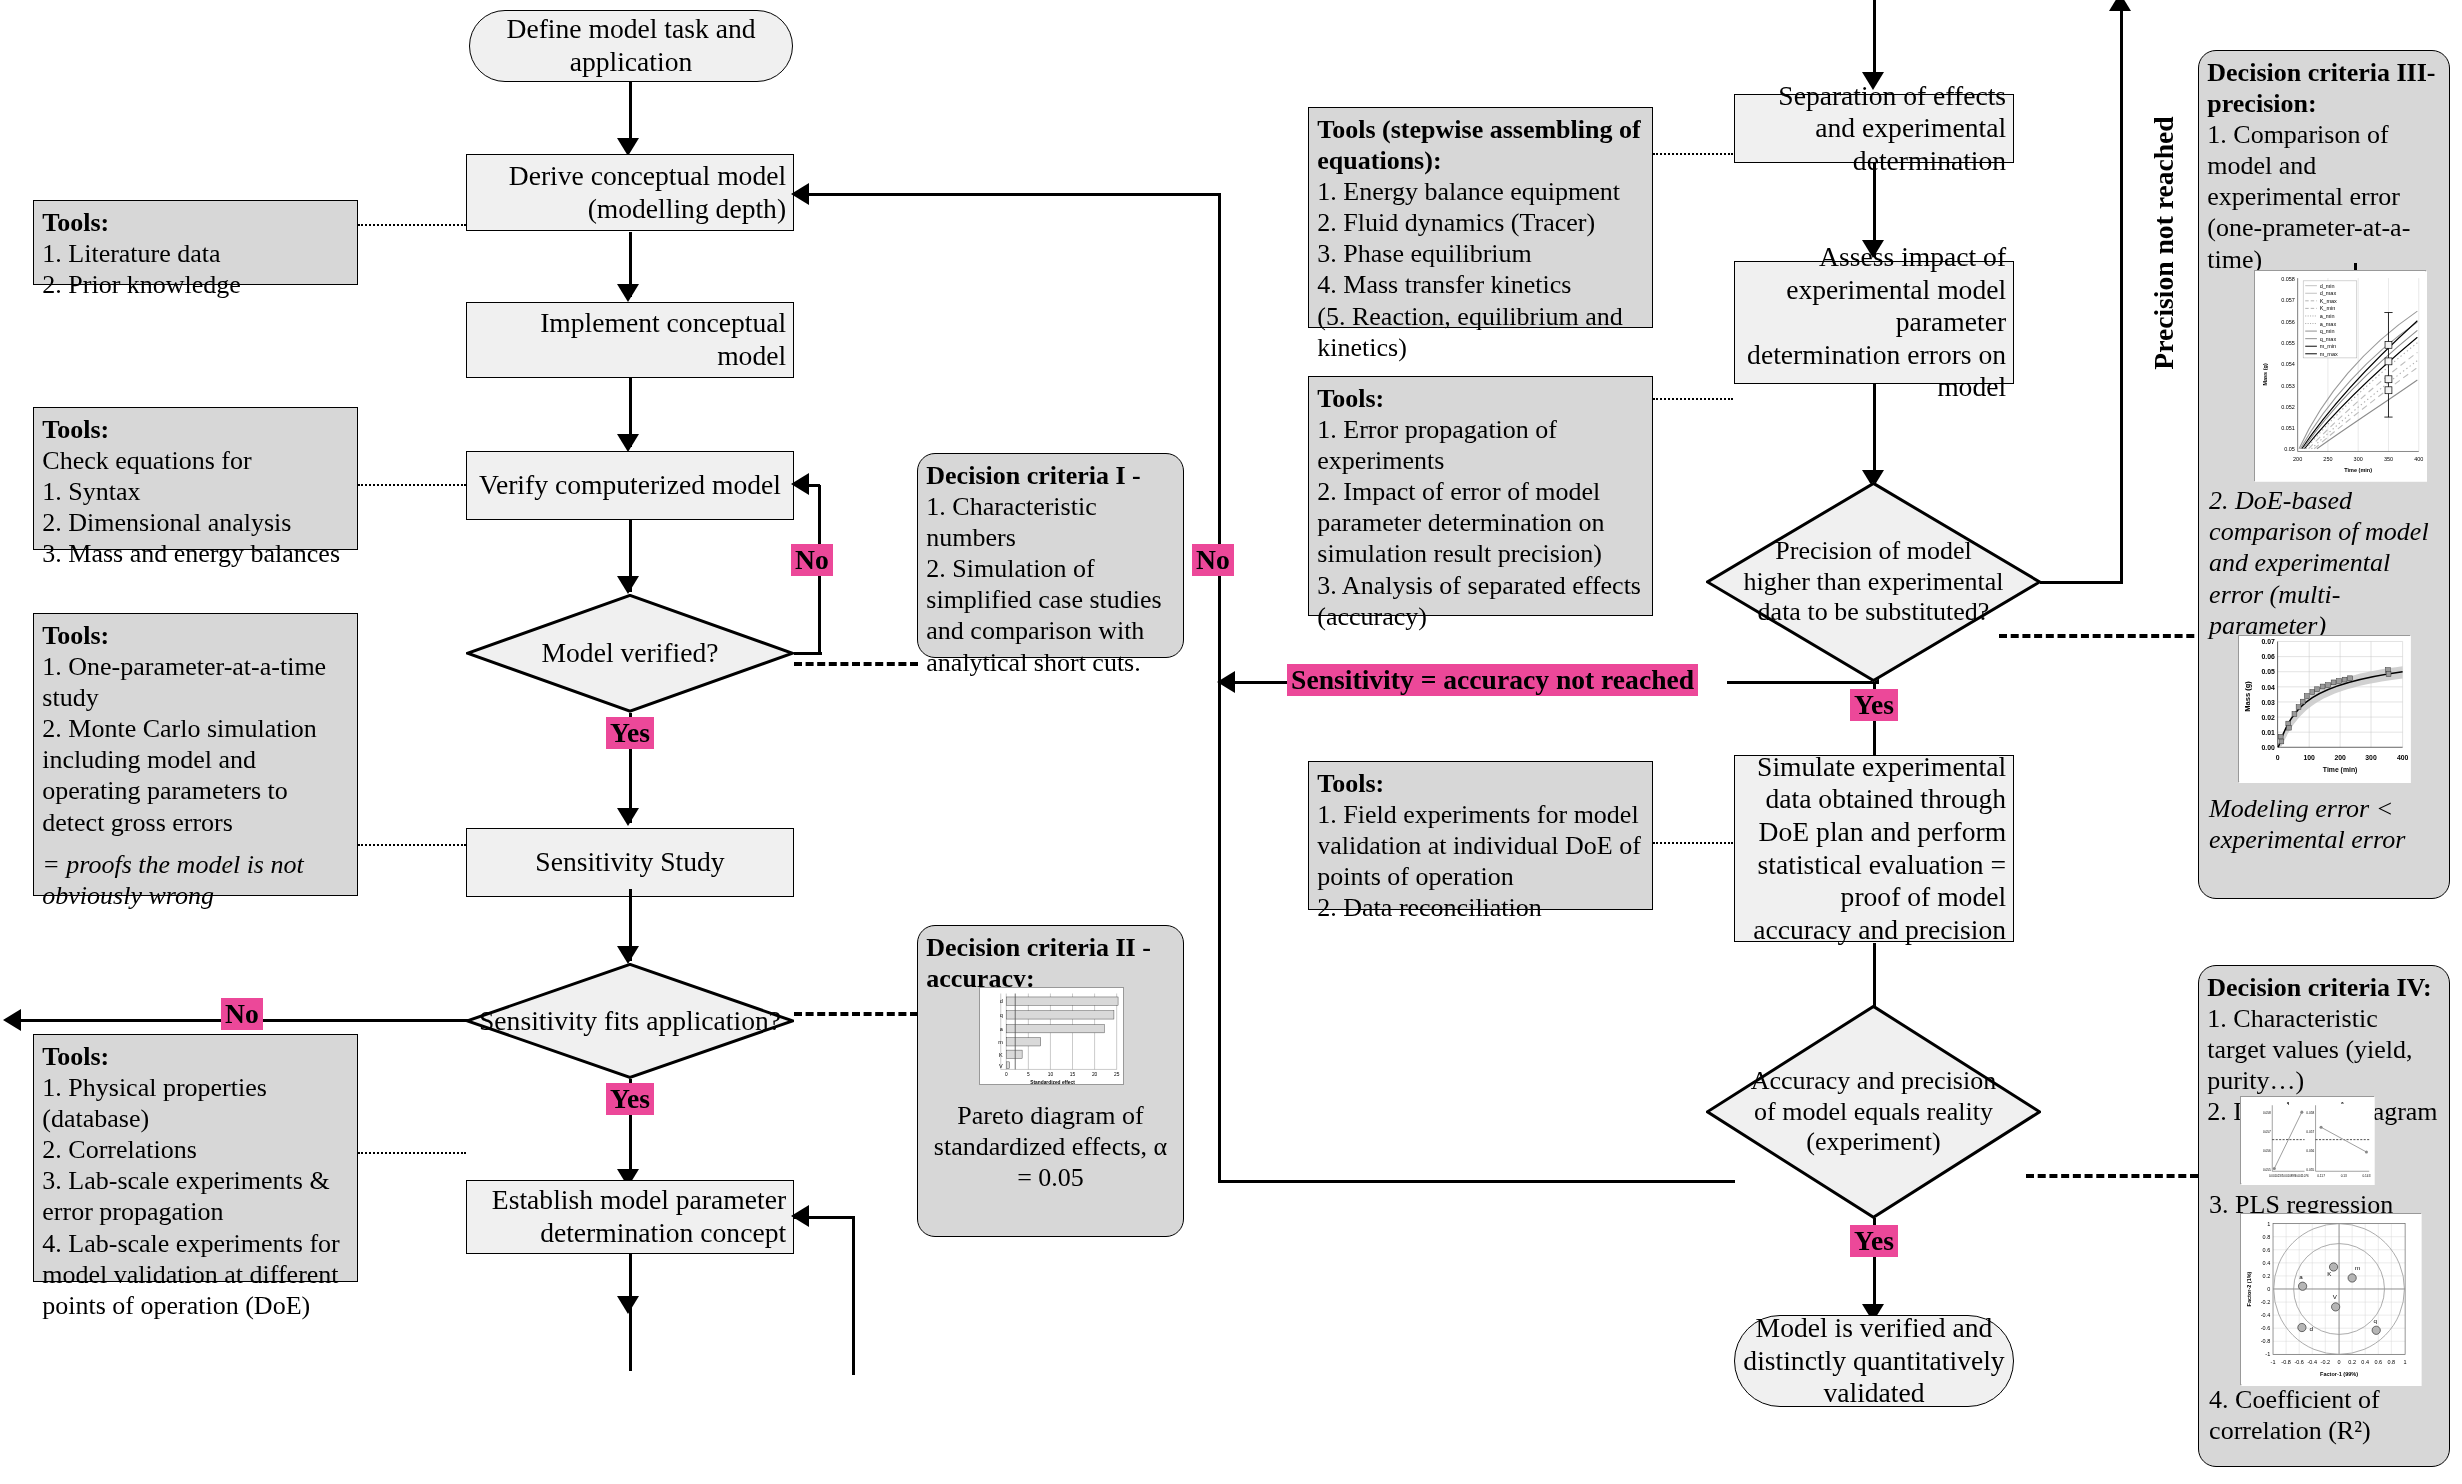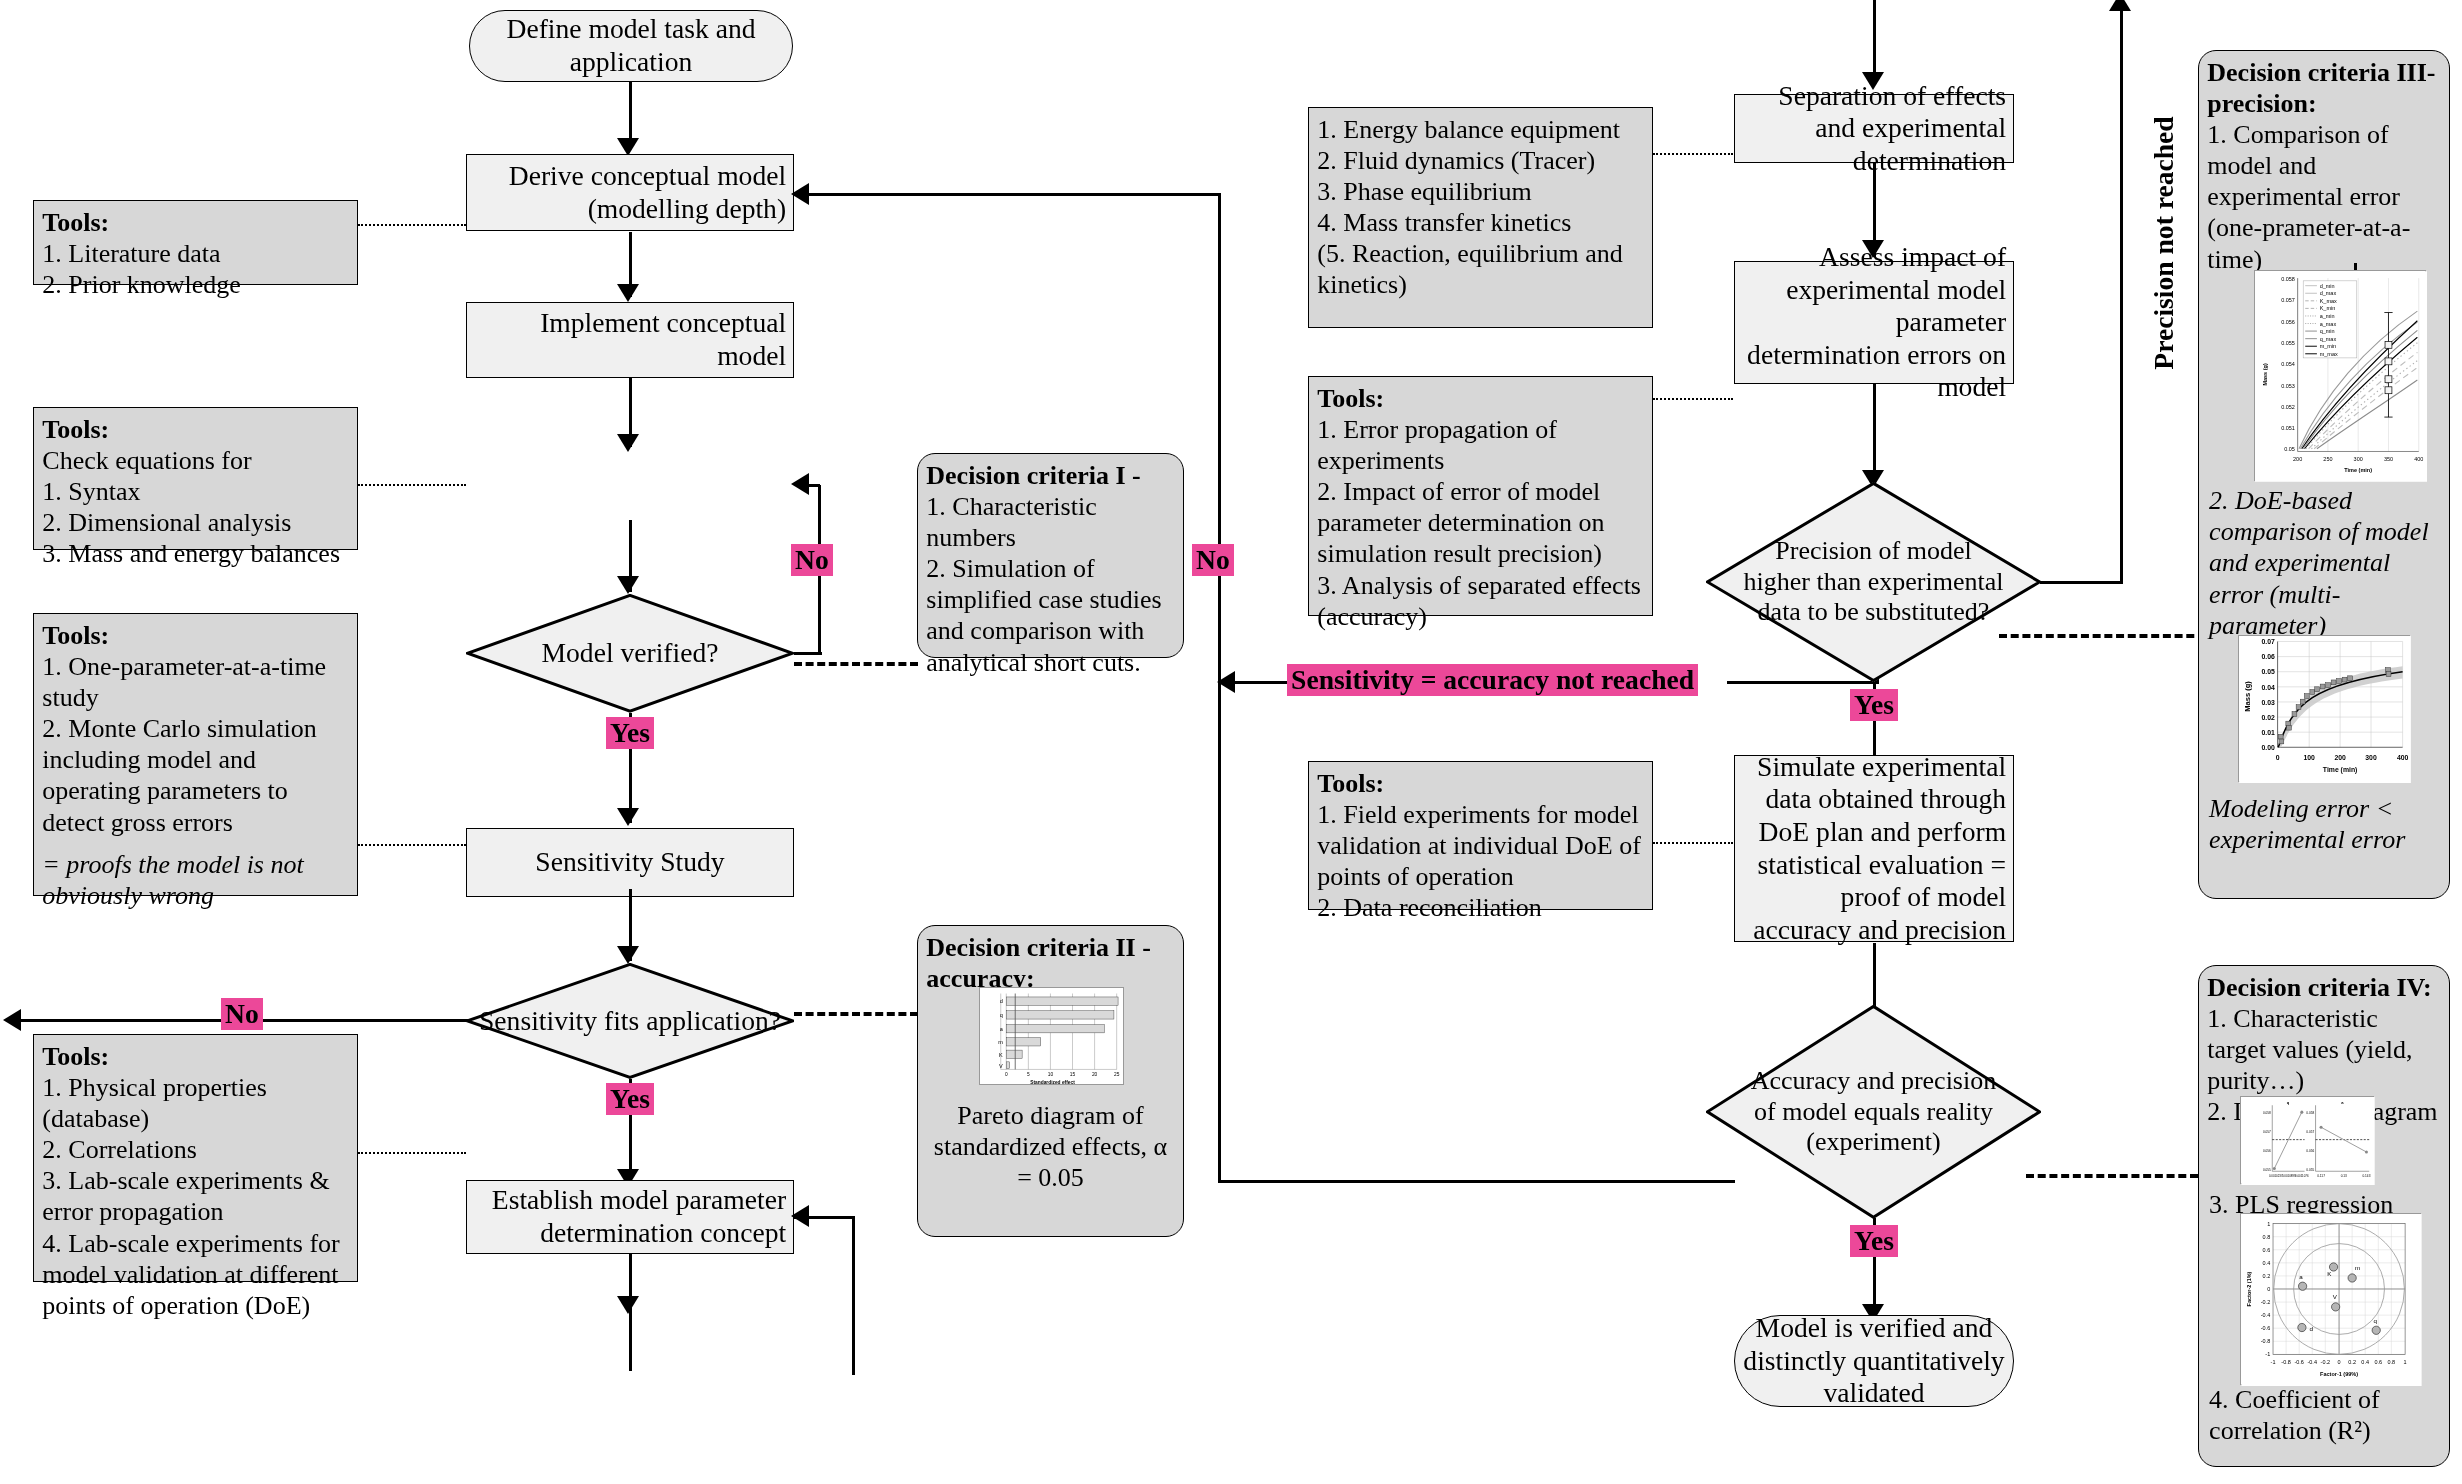--- a/index.html
+++ b/index.html
@@ -65,20 +65,23 @@
   <div class="ln-v" style="left:629px;top:232px;height:65px;"></div>
   <div class="arw arw-d" style="left:617px;top:284px;"></div>
 
   <div class="node proc" style="left:466px;top:302px;width:328px;height:76px;">
     <span>Implement conceptual model</span>
   </div>
 
   <div class="ln-v" style="left:629px;top:378px;height:69px;"></div>
   <div class="arw arw-d" style="left:617px;top:434px;"></div>
 
+  <div class="node proc" style="left:466px;top:451px;width:328px;height:69px;">
+    <span>Verify computerized model</span>
+  </div>
 
   <div class="ln-v" style="left:629px;top:520px;height:72px;"></div>
   <div class="arw arw-d" style="left:617px;top:576px;"></div>
 
   <div class="diamond" style="left:466px;top:594px;width:328px;height:119px;">
     <div class="dshape"></div>
     <svg class="dborder" viewBox="0 0 476 172" preserveAspectRatio="none">
       <polygon points="238,2 474,86 238,170 2,86" fill="none" stroke="#000" stroke-width="3" vector-effect="non-scaling-stroke"></polygon>
     </svg>
     <div class="dlabel">Model verified?</div>
@@ -223,20 +226,21 @@
   <div class="edgelbl" style="left:1192px;top:544px;">No</div>
   <div class="ln-h" style="left:1218px;top:1180px;width:517px;"></div>
 
   <div class="ln-h" style="left:1221px;top:681px;width:69px;"></div>
   <div class="arw arw-l" style="left:1217px;top:671px;"></div>
   <div class="edgelbl" style="left:1287px;top:664px;">Sensitivity = accuracy not reached</div>
   <div class="ln-h" style="left:1727px;top:681px;width:152px;"></div>
   <div class="ln-v" style="left:1876px;top:600px;height:83px;"></div>
 
   <div class="panel" style="left:1308px;top:107px;width:345px;height:221px;">
+    <span class="ln" style="font-weight:bold;">Tools (stepwise assembling of equations):</span>
     <span class="ln">1. Energy balance equipment</span>
     <span class="ln">2. Fluid dynamics (Tracer)</span>
     <span class="ln">3. Phase equilibrium</span>
     <span class="ln">4. Mass transfer kinetics</span>
     <span class="ln">(5. Reaction, equilibrium and kinetics)</span>
   </div>
   <div class="dot-h" style="left:1653px;top:153px;width:80px;"></div>
 
   <div class="panel" style="left:1308px;top:376px;width:345px;height:240px;">
     <span class="ln" style="font-weight:bold;">Tools:</span>

